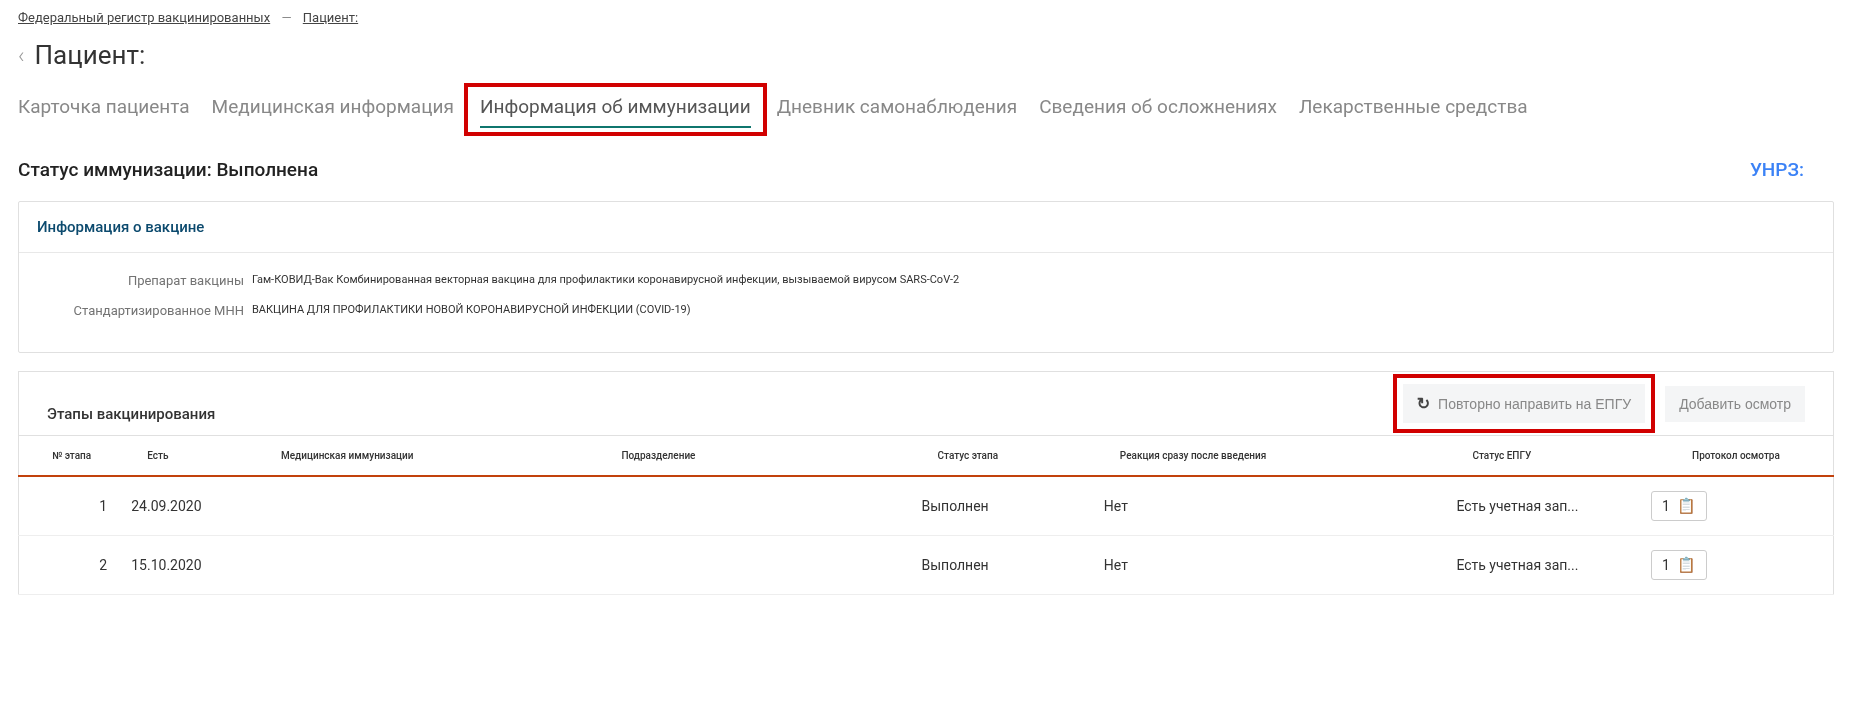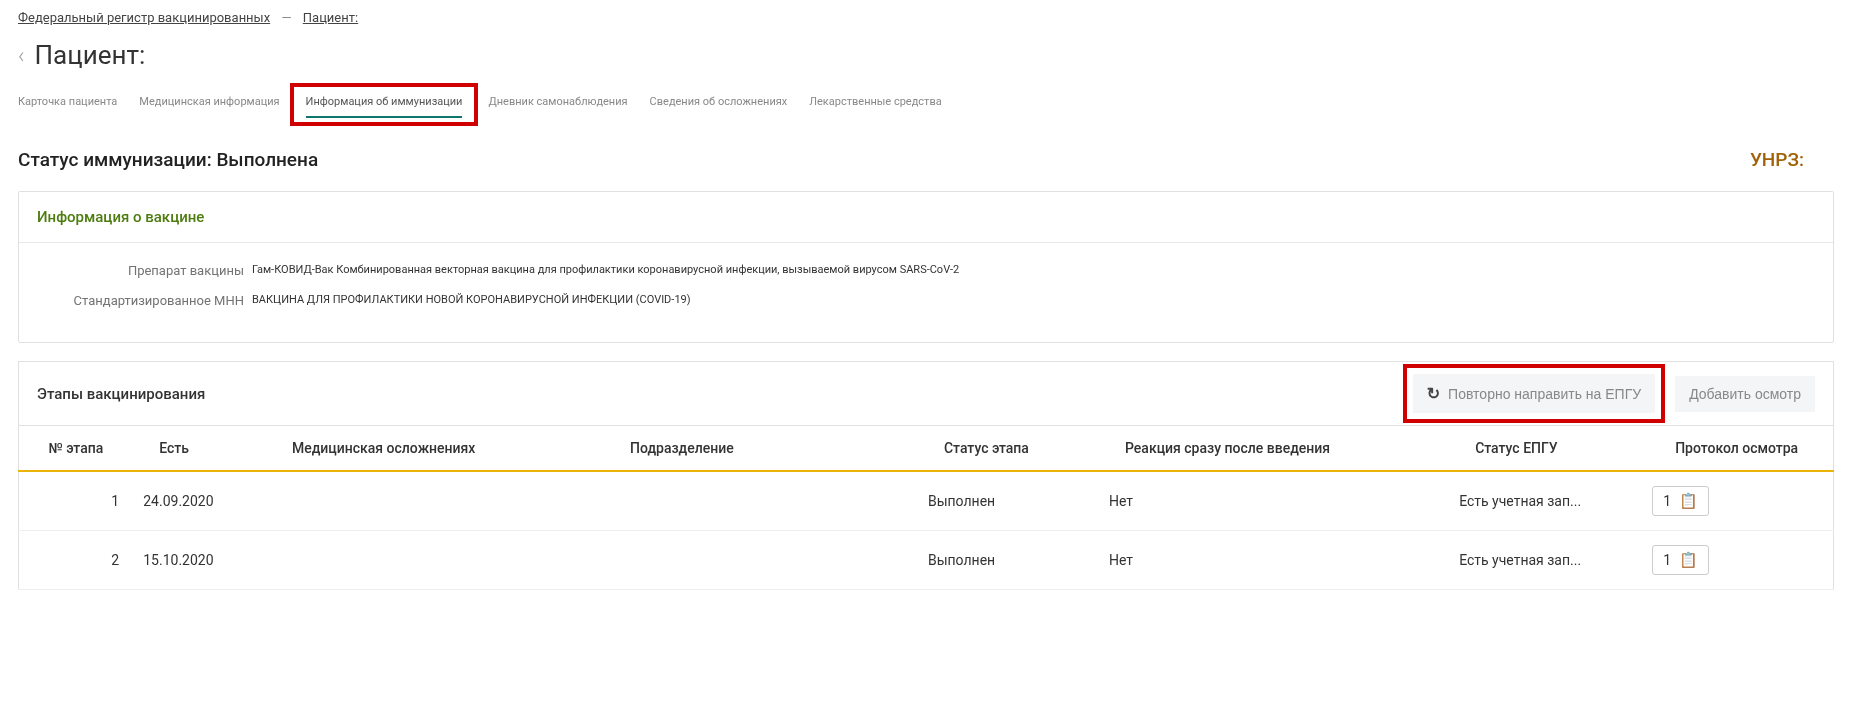--- a/index.html
+++ b/index.html
@@ -44,21 +44,21 @@
       font-weight: 400;
       color: #333;
     }
     .tabs {
       display: flex;
       gap: 22px;
       margin-bottom: 30px;
     }
     .tab {
       color: #888;
-      font-size: 11px;
+      font-size: 19px;
       padding-bottom: 8px;
       cursor: pointer;
     }
     .tab.active {
       color: #555;
       border-bottom: 2px solid #0f766e;
     }
     .tab-highlight {
       border: 4px solid #d10000;
       padding: 8px 12px 4px 12px;
@@ -71,33 +71,33 @@
       margin-bottom: 20px;
     }
     .status-label {
       font-size: 19px;
       font-weight: 500;
       color: #222;
     }
     .unrz-label {
       font-size: 19px;
       font-weight: 500;
-      color: #a16207;
+      color: #3b82f6;
       margin-right: 30px;
     }
     .panel {
       border: 1px solid #e0e0e0;
       border-radius: 2px;
       margin-bottom: 18px;
     }
     .panel-header {
       padding: 16px 18px;
       font-size: 15px;
       font-weight: 500;
-      color: #4d7c0f;
+      color: #0c4a6e;
       border-bottom: 1px solid #e8e8e8;
     }
     .panel-body {
       padding: 20px 18px 25px 18px;
     }
     .info-row {
       display: flex;
       margin-bottom: 15px;
     }
     .info-row:last-child {
@@ -110,22 +110,22 @@
       color: #737373;
       padding-right: 8px;
     }
     .info-value {
       font-size: 11px;
       color: #333;
     }
     .stages-header {
       display: flex;
       justify-content: space-between;
-      align-items: center;
-      padding: 12px 18px;
+      align-items: flex-end;
+      padding: 12px 28px;
       border: 1px solid #e0e0e0;
       border-bottom: none;
     }
     .stages-title {
       font-size: 15px;
       font-weight: 500;
     }
     .stages-buttons {
       display: flex;
       align-items: center;
@@ -153,25 +153,25 @@
       font-size: 16px;
       color: #444;
     }
     table {
       width: 100%;
       border-collapse: collapse;
       border: 1px solid #e0e0e0;
     }
     thead th {
       text-align: left;
-      font-size: 14px;
+      font-size: 10px;
       font-weight: 500;
       color: #333;
       padding: 14px 28px;
-      border-bottom: 2px solid #eab308;
+      border-bottom: 2px solid #c2410c;
     }
     tbody td {
       padding: 14px 12px;
       font-size: 14px;
       color: #333;
       border-bottom: 1px solid #eee;
       vertical-align: middle;
     }
     .col-stage {
       width: 80px;
@@ -270,21 +270,21 @@
     </div>
     <button class="btn">Добавить осмотр</button>
   </div>
 </div>
 
 <table>
   <thead>
     <tr>
       <th class="col-stage">№ этапа</th>
       <th class="col-date">Есть</th>
-      <th class="col-medorg">Медицинская осложнениях</th>
+      <th class="col-medorg">Медицинская иммунизации</th>
       <th class="col-division">Подразделение</th>
       <th class="col-status">Статус этапа</th>
       <th class="col-reaction">Реакция сразу после введения</th>
       <th class="col-epgu">Статус ЕПГУ</th>
       <th class="col-protocol">Протокол осмотра</th>
     </tr>
   </thead>
   <tbody id="stages-body">
   <tr>
         <td class="col-stage">1</td>

